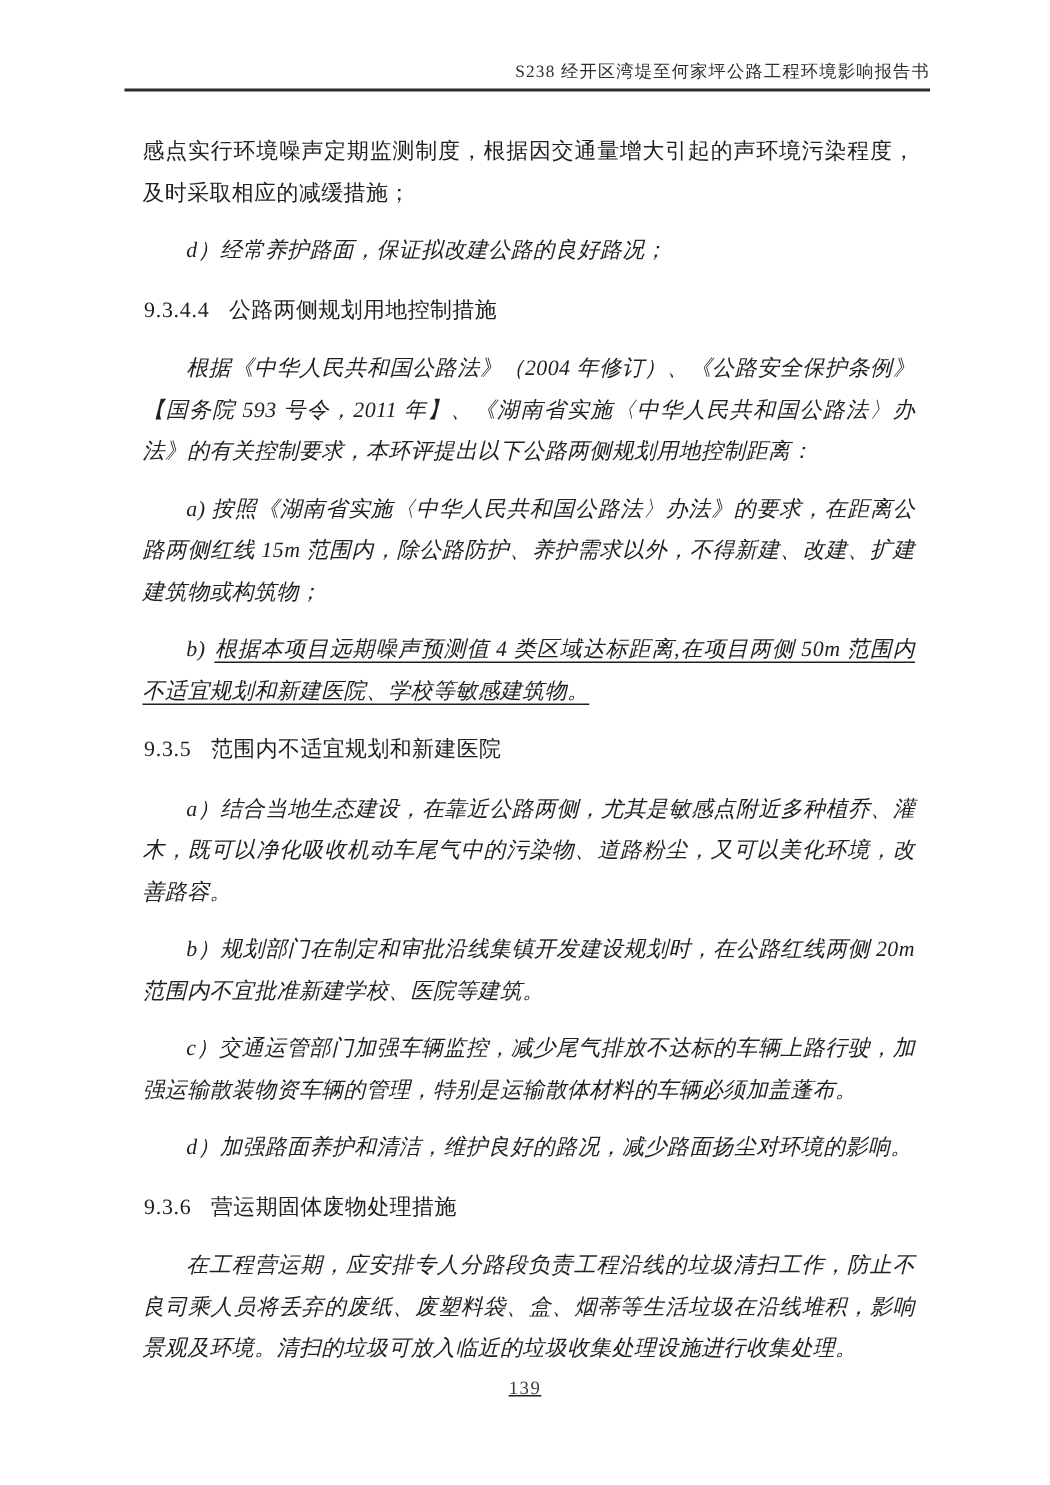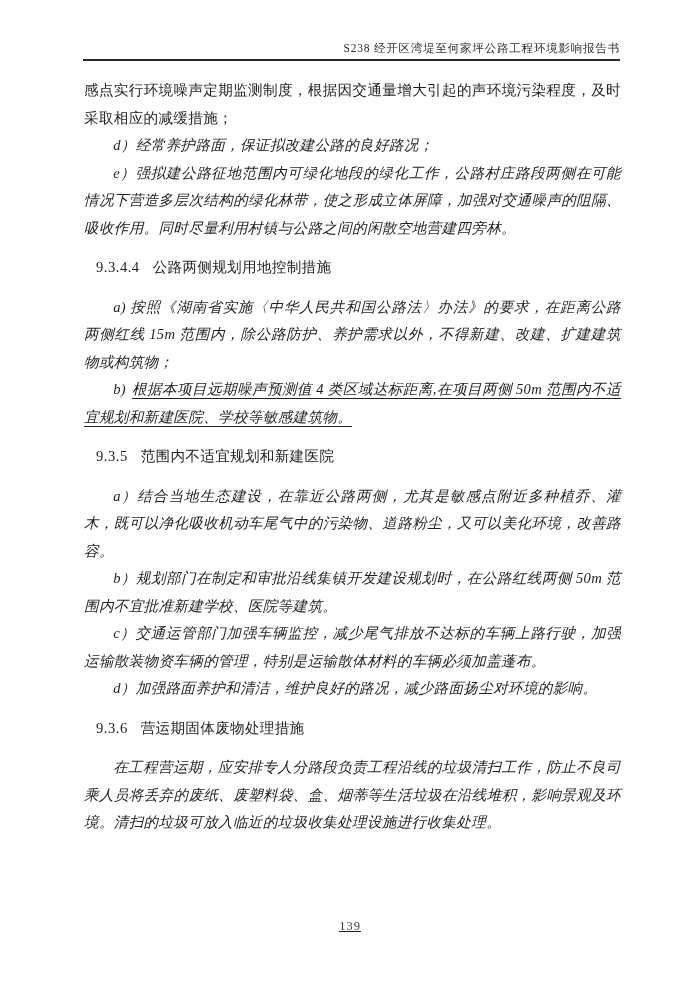--- a/index.html
+++ b/index.html
@@ -36,21 +36,21 @@
     position: absolute;
     top: 77px;
     left: 84px;
     width: 537px;
     font-size: 14.6px;
     line-height: 27.5px;
     letter-spacing: 0.3px;
     text-align: justify;
   }
   .para {
-    margin: 0;
+    margin: 11px;
   }
   .para.indent {
     text-indent: 2em;
     font-style: italic;
   }
   .heading {
     margin: 12px;
     text-align: left;
     text-indent: 0;
   }
@@ -88,40 +88,40 @@
   <div class="header">
     <span class="header-title">S238 经开区湾堤至何家坪公路工程环境影响报告书</span>
   </div>
 
   <div class="content">
 
     <p class="para">感点实行环境噪声定期监测制度，根据因交通量增大引起的声环境污染程度，及时采取相应的减缓措施；</p>
 
     <p class="para indent">d）经常养护路面，保证拟改建公路的良好路况；</p>
 
-    <p class="para indent">e）强拟建公路征地范围内可绿化地段的绿化工作，公路村庄路段两侧在可能情况下营造多层次结构的绿化林带，使之形成立体屏障，加强对交通噪声的阻隔、吸收作用。同时尽量利用村镇与公路之间的闲散空地营建四旁林。</p>
 
     <p class="heading">
       <span class="sec-num">9.3.4.4</span><span>公路两侧规划用地控制措施</span>
     </p>
 
+    <p class="para indent">根据《中华人民共和国公路法》（2004 年修订）、《公路安全保护条例》【国务院 593 号令，2011 年】、《湖南省实施〈中华人民共和国公路法〉办法》的有关控制要求，本环评提出以下公路两侧规划用地控制距离：</p>
 
     <p class="para indent">a)  按照《湖南省实施〈中华人民共和国公路法〉办法》的要求，在距离公路两侧红线 15m 范围内，除公路防护、养护需求以外，不得新建、改建、扩建建筑物或构筑物；</p>
 
     <p class="para indent">
       <span class="item-label">b)</span><span class="u">根据本项目远期噪声预测值 4 类区域达标距离,在项目两侧 50m 范围内不适宜规划和新建医院、学校等敏感建筑物。</span>
     </p>
 
     <p class="heading">
       <span class="sec-num">9.3.5</span><span>范围内不适宜规划和新建医院</span>
     </p>
 
     <p class="para indent">a）结合当地生态建设，在靠近公路两侧，尤其是敏感点附近多种植乔、灌木，既可以净化吸收机动车尾气中的污染物、道路粉尘，又可以美化环境，改善路容。</p>
 
-    <p class="para indent">b）规划部门在制定和审批沿线集镇开发建设规划时，在公路红线两侧 50m 范围内不宜批准新建学校、医院等建筑。</p>
+    <p class="para indent">b）规划部门在制定和审批沿线集镇开发建设规划时，在公路红线两侧 20m 范围内不宜批准新建学校、医院等建筑。</p>
 
     <p class="para indent">c）交通运管部门加强车辆监控，减少尾气排放不达标的车辆上路行驶，加强运输散装物资车辆的管理，特别是运输散体材料的车辆必须加盖蓬布。</p>
 
     <p class="para indent">d）加强路面养护和清洁，维护良好的路况，减少路面扬尘对环境的影响。</p>
 
     <p class="heading">
       <span class="sec-num">9.3.6</span><span>营运期固体废物处理措施</span>
     </p>
 
     <p class="para indent">在工程营运期，应安排专人分路段负责工程沿线的垃圾清扫工作，防止不良司乘人员将丢弃的废纸、废塑料袋、盒、烟蒂等生活垃圾在沿线堆积，影响景观及环境。清扫的垃圾可放入临近的垃圾收集处理设施进行收集处理。</p>

